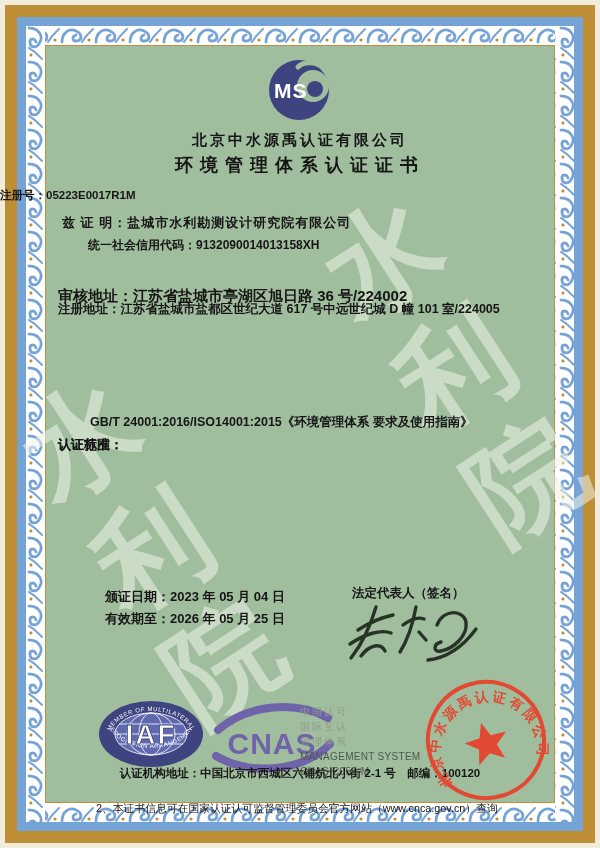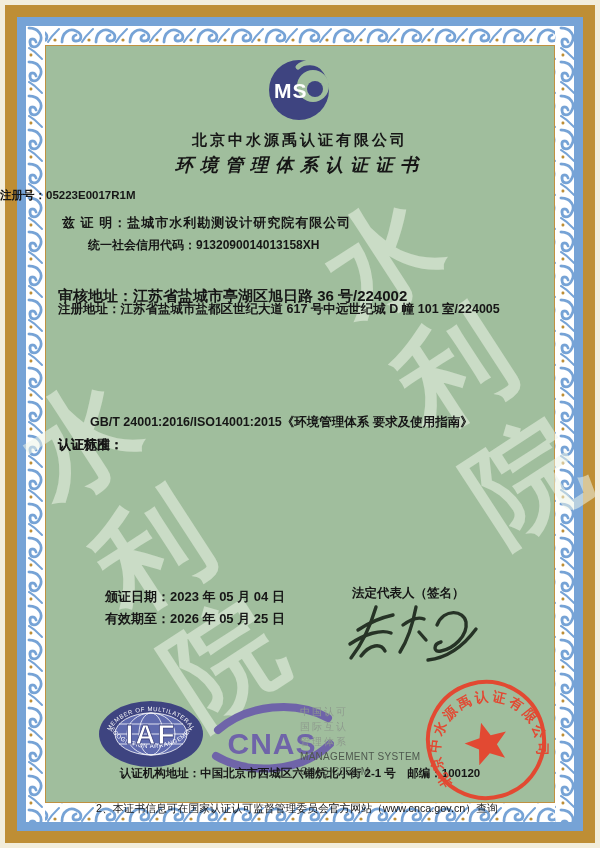--- a/index.html
+++ b/index.html
@@ -21,21 +21,21 @@
     transform:rotate(-33deg);pointer-events:none;user-select:none;
   }
   .wm.right{left:398px;top:170px;}
   .wm.left{left:96px;top:352px;}
 
   .abs{position:absolute;z-index:3;}
   .b{font-weight:bold;}
   .center{left:46px;right:46px;text-align:center;}
 
   .issuer{top:131px;font-size:15px;letter-spacing:3px;}
-  .cert-title{top:153px;font-size:18px;letter-spacing:7px;font-style:italic;}
+  .cert-title{top:153px;font-size:18px;letter-spacing:7px;}
   .reg-line{top:188px;left:0;right:80px;font-size:11.5px;}
 
   .certify-line{left:62px;top:214px;font-size:13px;letter-spacing:1px;}
   .credit-line{left:88px;top:237px;font-size:12px;}
 
   .addr1{left:58px;top:287px;font-size:15px;}
   .addr2{left:58px;top:301px;font-size:12.5px;}
 
   .std-label{left:58px;top:392px;font-size:13px;margin-top:44px;}
   .std-line{left:90px;top:414px;font-size:12.5px;}

